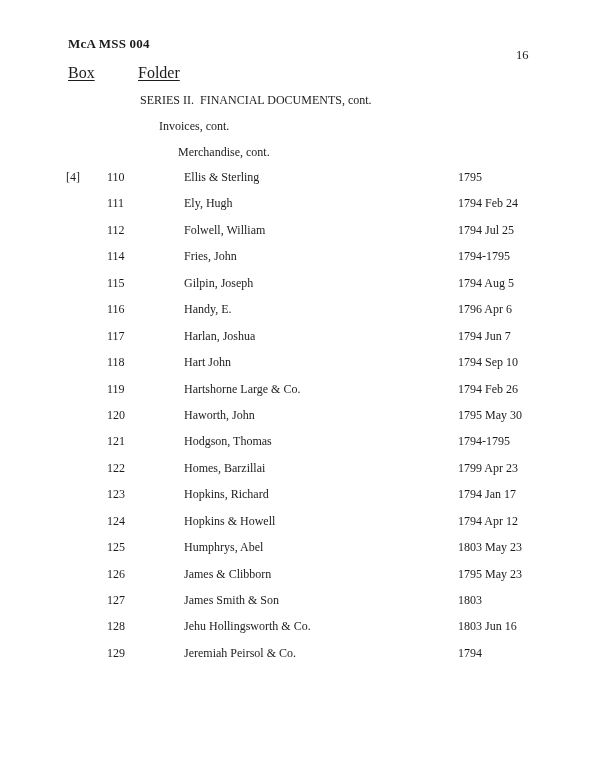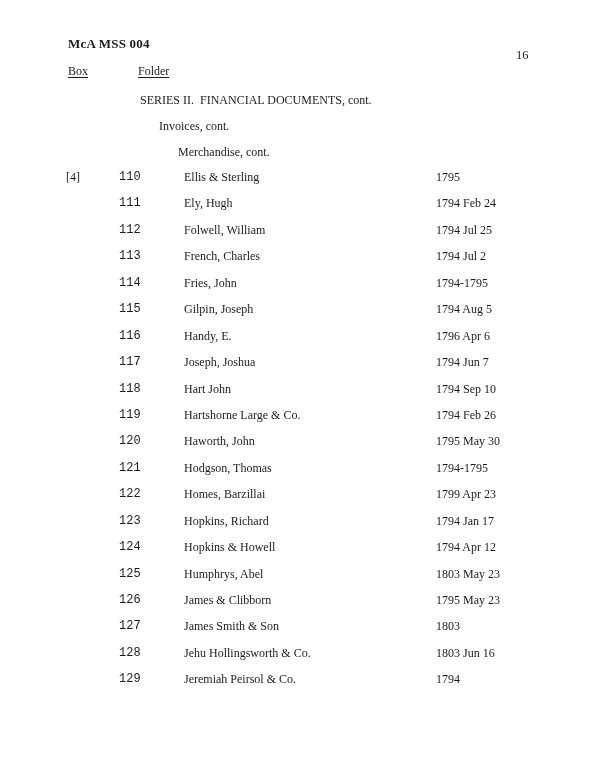--- a/index.html
+++ b/index.html
@@ -28,21 +28,21 @@
   .page-number {
     position: absolute;
     left: 516px;
     top: 36px;
     font-size: 12.5px;
     margin-top: 12px;
   }
   .col-head {
     position: absolute;
     top: 64px;
-    font-size: 12px;
+    font-size: 16px;
     text-decoration: underline;
     text-underline-offset: 2px;
   }
   .col-head.box    { left: 68px; }
   .col-head.folder { left: 106px; margin-left: 32px; }
   .heading {
     position: absolute;
     font-size: 12px;
     white-space: pre;
     font-family: Liberation Serif, serif;
@@ -61,23 +61,23 @@
     height: 26.45px;
     font-size: 12px;
     line-height: 13px;
   }
   .row span {
     position: absolute;
     top: 0;
     white-space: pre;
   }
   .cell-box    { left: 66px; }
-  .cell-folder { left: 119px; font-family: Liberation Mono, monospace; }
+  .cell-folder { left: 107px; }
   .cell-name   { left: 184px; }
-  .cell-date   { left: 436px; }
+  .cell-date   { left: 458px; }
 </style>
 </head>
 <body>
 
 <div class="page">
 
   <div class="doc-title">McA MSS 004</div>
 
   <div class="page-number">16</div>
 
@@ -105,46 +105,40 @@
         <span class="cell-date">1794 Feb 24</span>
       </div>
       <div class="row">
         <span class="cell-box"></span>
         <span class="cell-folder">112</span>
         <span class="cell-name">Folwell, William</span>
         <span class="cell-date">1794 Jul 25</span>
       </div>
       <div class="row">
         <span class="cell-box"></span>
-        <span class="cell-folder">113</span>
-        <span class="cell-name">French, Charles</span>
-        <span class="cell-date">1794 Jul 2</span>
-      </div>
-      <div class="row">
-        <span class="cell-box"></span>
         <span class="cell-folder">114</span>
         <span class="cell-name">Fries, John</span>
         <span class="cell-date">1794-1795</span>
       </div>
       <div class="row">
         <span class="cell-box"></span>
         <span class="cell-folder">115</span>
         <span class="cell-name">Gilpin, Joseph</span>
         <span class="cell-date">1794 Aug 5</span>
       </div>
       <div class="row">
         <span class="cell-box"></span>
         <span class="cell-folder">116</span>
         <span class="cell-name">Handy, E.</span>
         <span class="cell-date">1796 Apr 6</span>
       </div>
       <div class="row">
         <span class="cell-box"></span>
         <span class="cell-folder">117</span>
-        <span class="cell-name">Joseph, Joshua</span>
+        <span class="cell-name">Harlan, Joshua</span>
         <span class="cell-date">1794 Jun 7</span>
       </div>
       <div class="row">
         <span class="cell-box"></span>
         <span class="cell-folder">118</span>
         <span class="cell-name">Hart John</span>
         <span class="cell-date">1794 Sep 10</span>
       </div>
       <div class="row">
         <span class="cell-box"></span>

